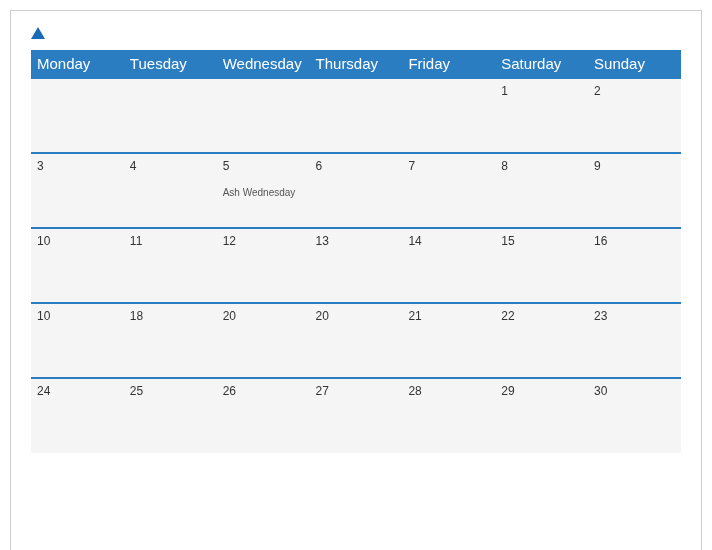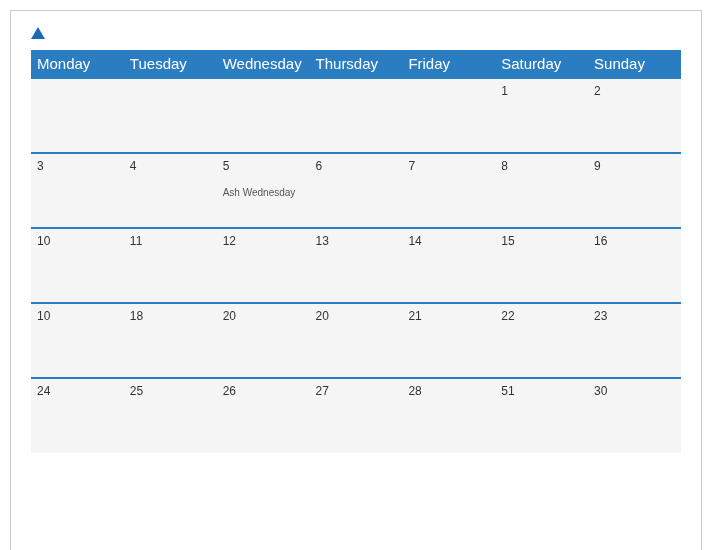--- a/index.html
+++ b/index.html
@@ -235,21 +235,21 @@
           <td>
             <span class="day-number">26</span>
           </td>
           <td>
             <span class="day-number">27</span>
           </td>
           <td>
             <span class="day-number">28</span>
           </td>
           <td>
-            <span class="day-number">51</span>
+            <span class="day-number">29</span>
           </td>
           <td>
             <span class="day-number">30</span>
           </td>
         </tr>
       </tbody>
   </table>
 </div>
 
 </body></html>

